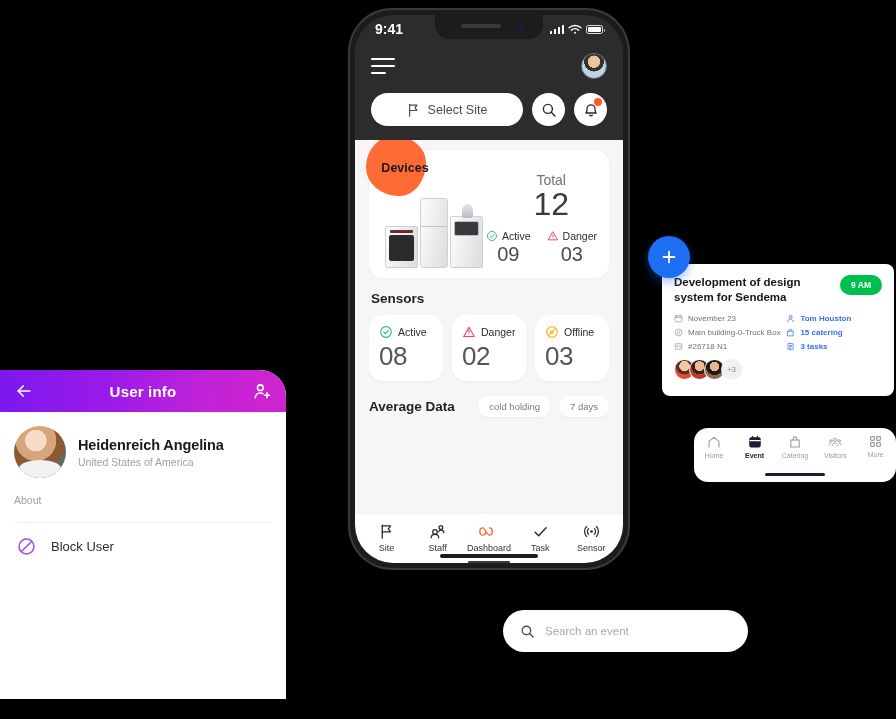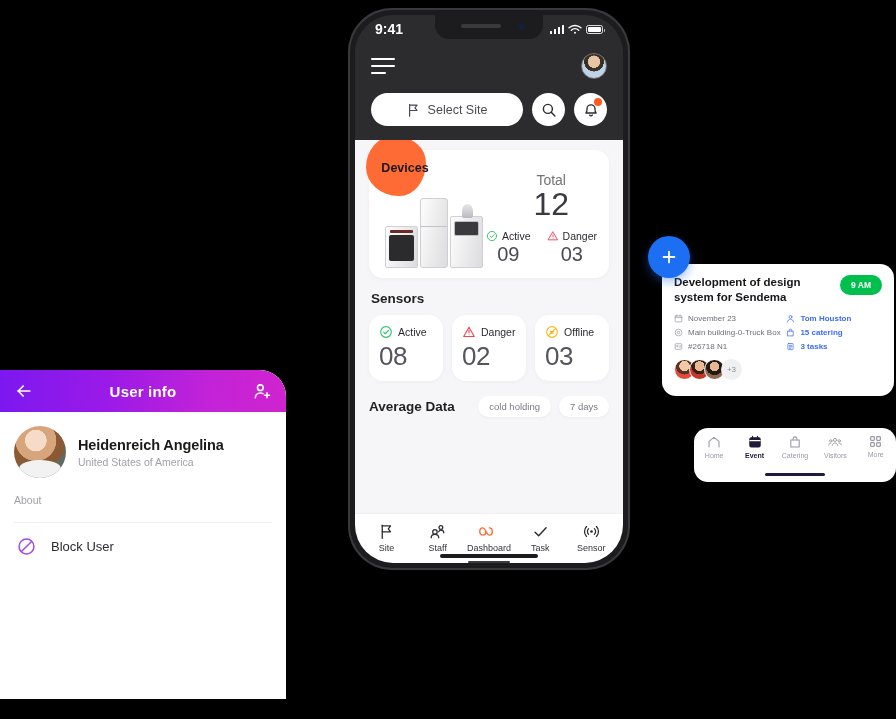--- a/index.html
+++ b/index.html
@@ -161,21 +161,21 @@
 
   
   .event-wrap { position: absolute; left: 648px; top: 236px; width: 248px; height: 250px; }
   .plus-btn {
     position: absolute; left: 0; top: 0; width: 42px; height: 42px; border-radius: 50%;
     background: #1c6ef2; display: flex; align-items: center; justify-content: center; z-index: 3;
     box-shadow: 0 4px 10px rgba(28,110,242,.4);
   }
   .event-card {
     position: absolute; left: 14px; top: 28px; width: 232px; height: 132px;
-    background: #fff; border-radius: 14px; padding: 11px 12px 10px 12px;
+    background: #fff; border-radius: 8px; padding: 11px 12px 10px 12px;
     box-shadow: 0 6px 18px rgba(0,0,0,.18);
   }
   .ev-top { display: flex; justify-content: space-between; align-items: flex-start; gap: 8px; }
   .ev-title { font-size: 11.5px; font-weight: bold; color: #15151a; line-height: 1.3; max-width: 150px; }
   .ev-badge { background: #00bf4d; color: #fff; font-size: 8.5px; font-weight: bold; border-radius: 11px; padding: 5px 11px; white-space: nowrap; }
   .ev-grid { display: grid; grid-template-columns: 1fr 0.85fr; row-gap: 5px; margin-top: 9px; }
   .ev-item { display: flex; align-items: center; gap: 5px; font-size: 8px; }
   .ev-item.l { color: #6f6f78; }
   .ev-item.r { color: #3d6bf5; font-weight: bold; }
   .ev-avatars { display: flex; align-items: center; margin-top: 8px; }
@@ -541,14 +541,21 @@
           <rect x="2" y="2" width="4.6" height="4.6" rx="1"></rect>
           <rect x="9.4" y="2" width="4.6" height="4.6" rx="1"></rect>
           <rect x="2" y="9.4" width="4.6" height="4.6" rx="1"></rect>
           <rect x="9.4" y="9.4" width="4.6" height="4.6" rx="1"></rect>
         </svg>
       <span class="lab">More</span>
     </div>
     <div class="mini-home"></div>
   </div>
 
+  <div class="searchbar">
+    <svg width="15" height="15" viewBox="0 0 20 20" fill="none" stroke="#4a4a52" stroke-width="1.8" stroke-linecap="round">
+        <circle cx="8.6" cy="8.6" r="5.6"></circle>
+        <path d="M12.8 12.8L17.4 17.4"></path>
+      </svg>
+    <span class="ph">Search an event</span>
+  </div>
 
 </div>
 
 </body></html>

